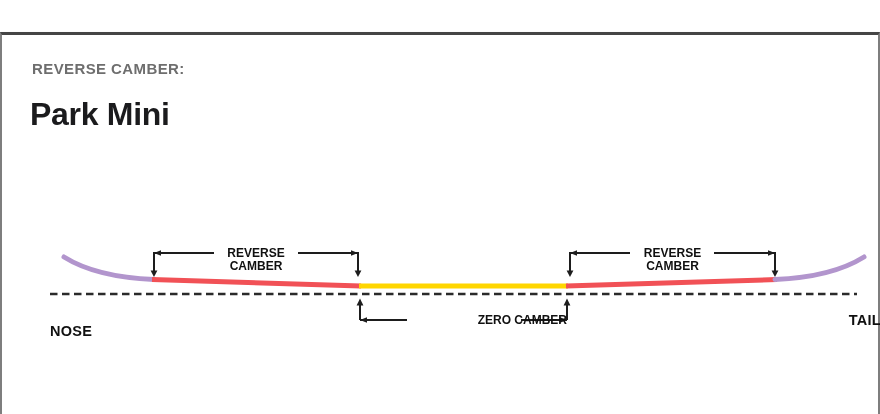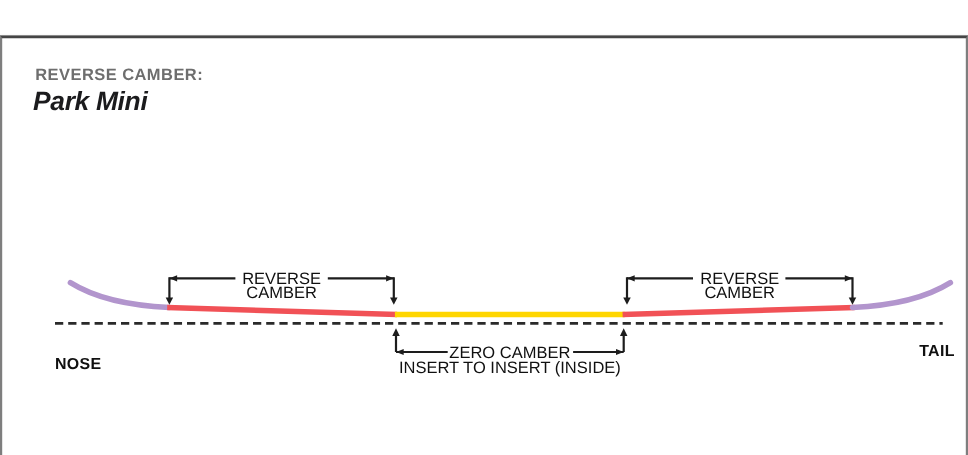--- a/index.html
+++ b/index.html
@@ -7,29 +7,29 @@
          font-family:"Liberation Sans", sans-serif; }
 
   .card { position:absolute; left:0; top:0; width:880px; height:411px;
           box-sizing:border-box; background:#fff;
           border:2px solid #7e7e7e; border-top:3px solid #454545;
           border-radius:0 0 12px 12px;
           box-shadow:0 2px 3px rgba(0,0,0,.35);margin-top:32px; }
 
   .kicker { position:absolute; left:30px; top:25px;
             font-size:15px; font-weight:700; color:#6e6e6e; letter-spacing:.4px; }
-  .title  { position:absolute; left:28px; top:44px;
-            font-size:24px; font-weight:700; color:#1b1b1d; letter-spacing:-.3px;font-style:italic; }
+  .title  { position:absolute; left:28px; top:61px;
+            font-size:32px; font-weight:700; color:#1b1b1d; letter-spacing:-.3px; }
   .desc   { position:absolute; left:30px; top:94px;
             font-size:15px; font-weight:400; color:#141414; }
 
   .diagram { position:absolute; left:0; top:190px; width:880px; height:140px; }
   .diagram svg { position:absolute; left:0; top:0; }
 
-  .dlbl { position:absolute; font-size:15px; font-weight:400; color:#101010;
+  .dlbl { position:absolute; font-size:12px; font-weight:700; color:#101010;
           line-height:13px; text-align:center; white-space:nowrap; }
   .endlbl { position:absolute; font-size:14.5px; font-weight:700; color:#101010;
             letter-spacing:.3px; }
 </style>
 </head>
 <body>
 
 <div class="card">
 
   <div class="kicker">REVERSE CAMBER:</div>
@@ -86,20 +86,19 @@
     <div class="dlbl" style="left:154px; top:21.5px; width:200px;">
       <div>REVERSE</div>
       <div>CAMBER</div>
     </div>
 
     <div class="dlbl" style="left:570px; top:21.5px; width:201px;">
       <div>REVERSE</div>
       <div>CAMBER</div>
     </div>
 
-    <div class="dlbl" style="left:358px; top:88.5px; width:207px;">ZERO CAMBER</div>
-    <div class="dlbl" style="left:308px; top:103px; width:307px;">INSERT TO INSERT (INSIDE)</div>
+    <div class="dlbl" style="left:358px; top:88.5px; width:207px;text-align:right;">ZERO CAMBER</div>
 
     <div class="endlbl" style="left:48px; top:98px;">NOSE</div>
-    <div class="endlbl" style="right:14px; top:87px;">TAIL</div>
+    <div class="endlbl" style="right:1px; top:87px;">TAIL</div>
   </div>
 
 </div>
 
 </body></html>

